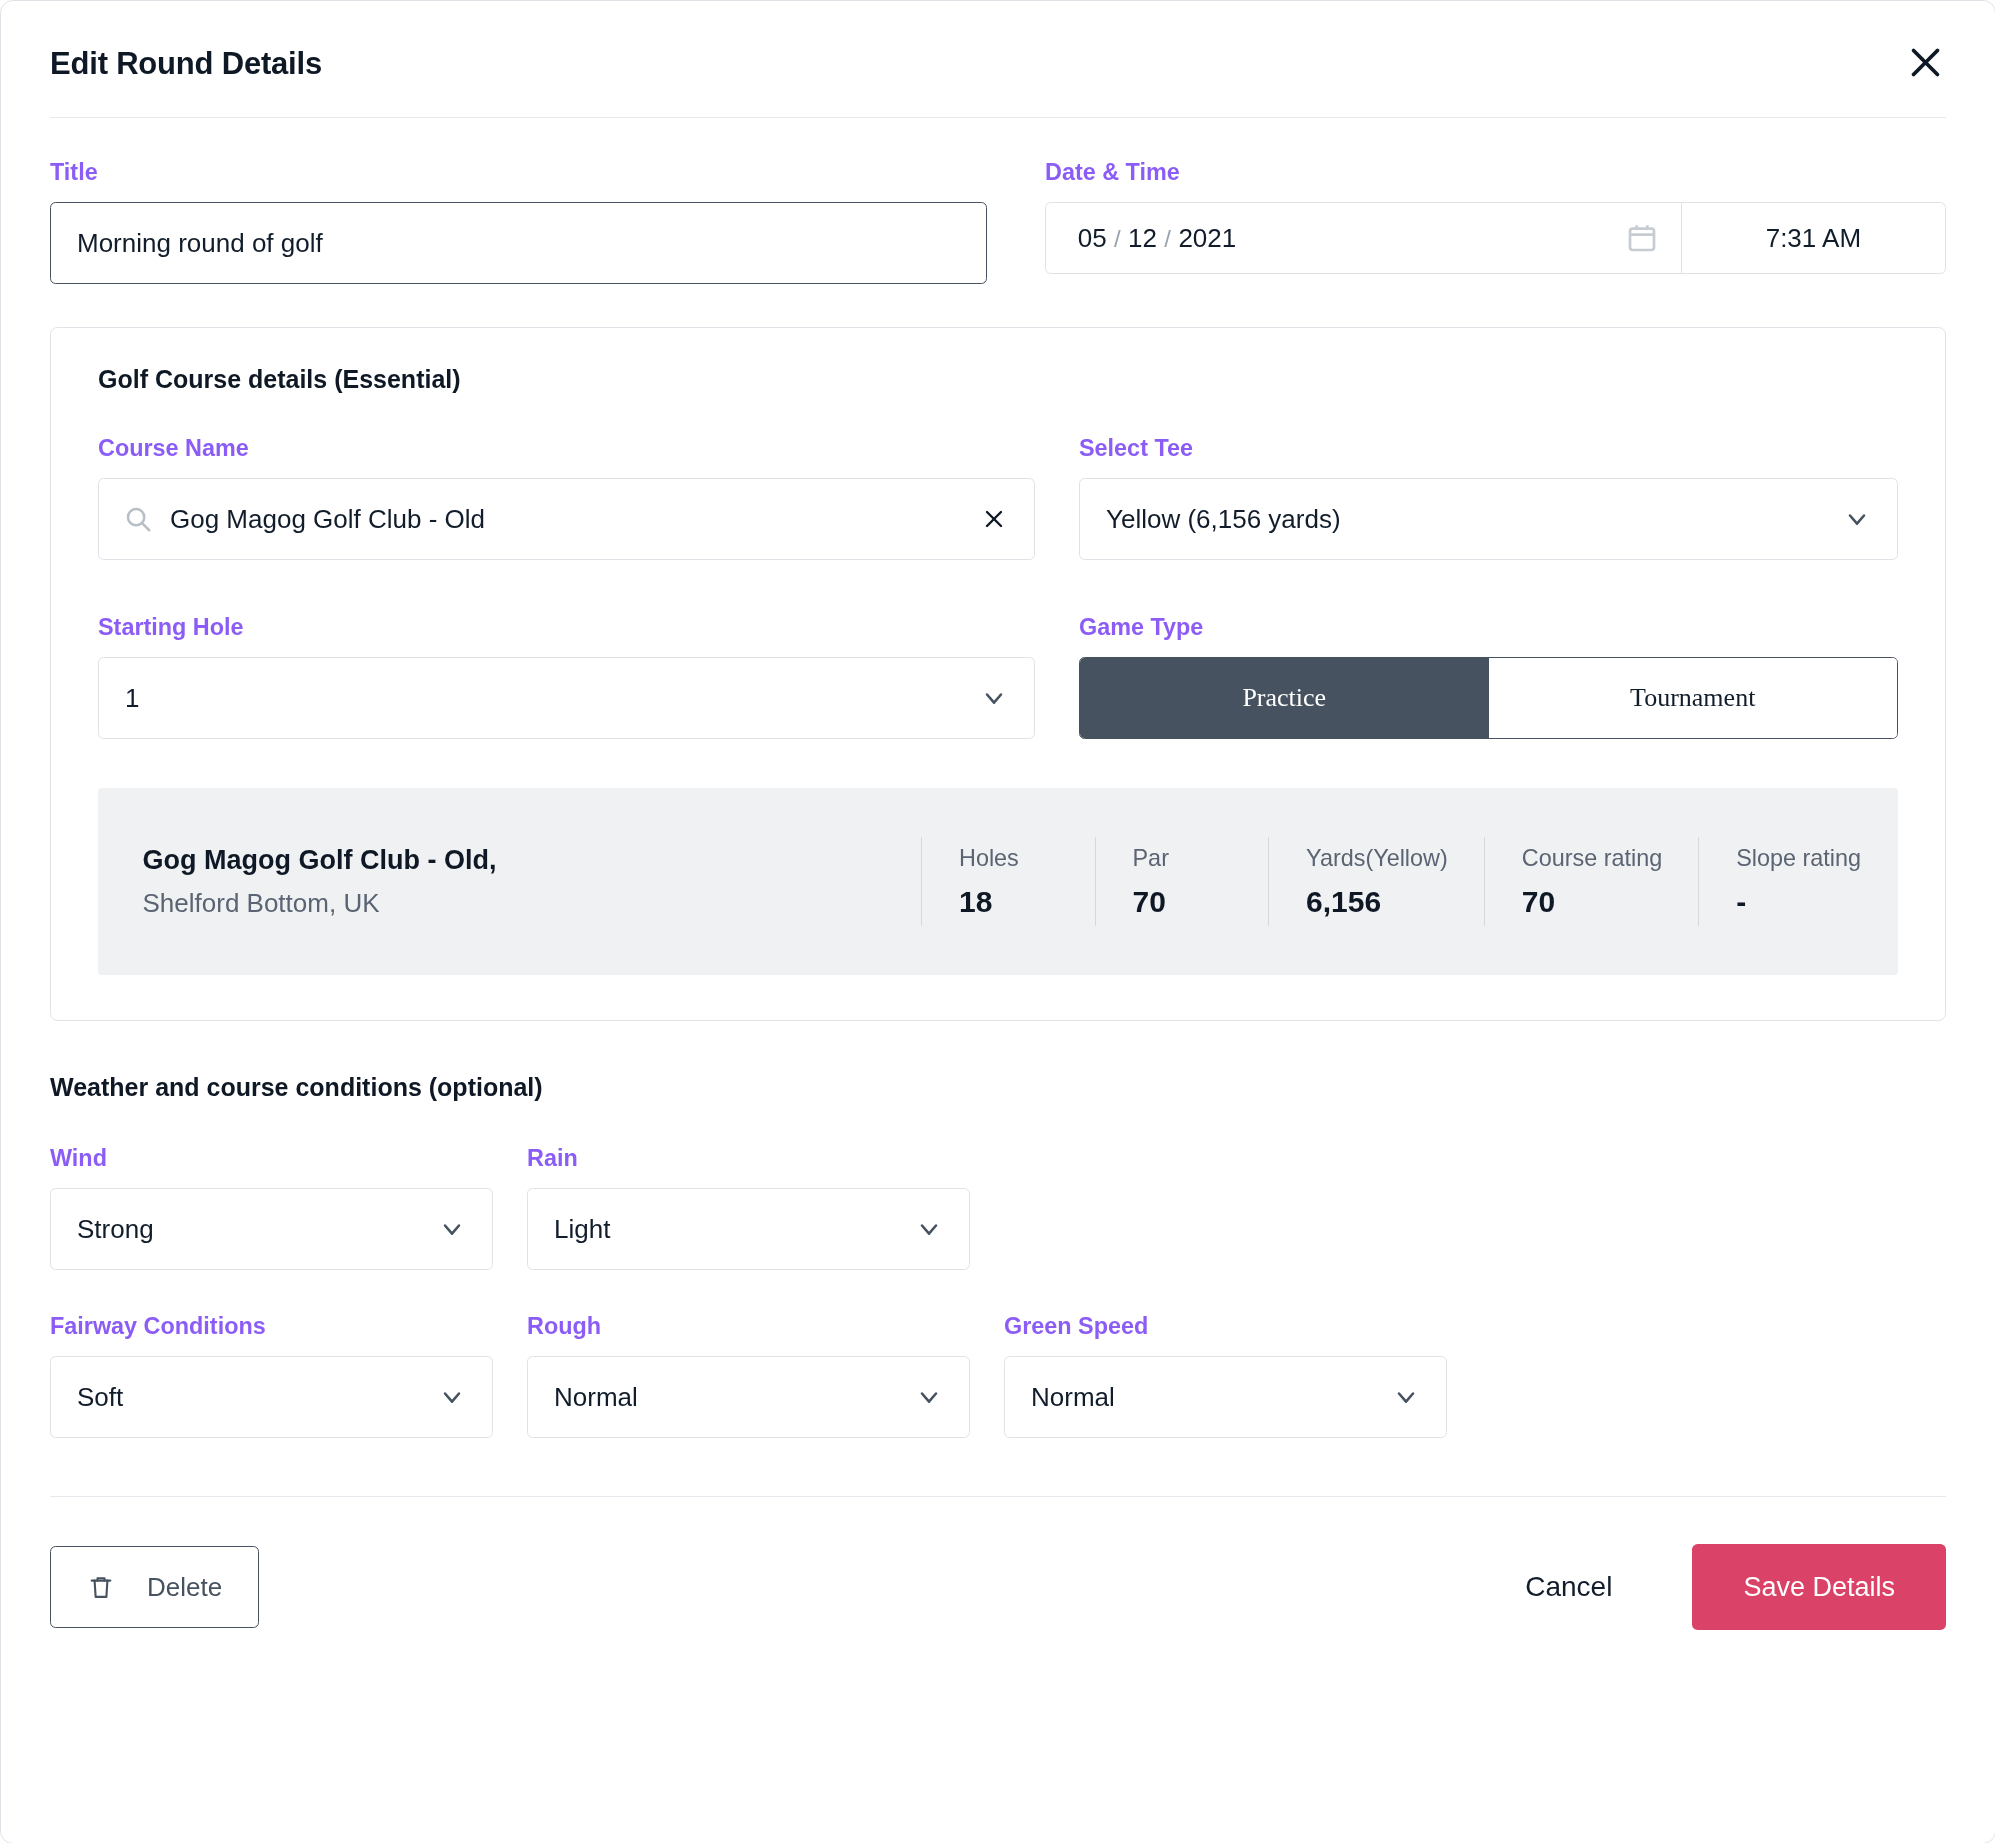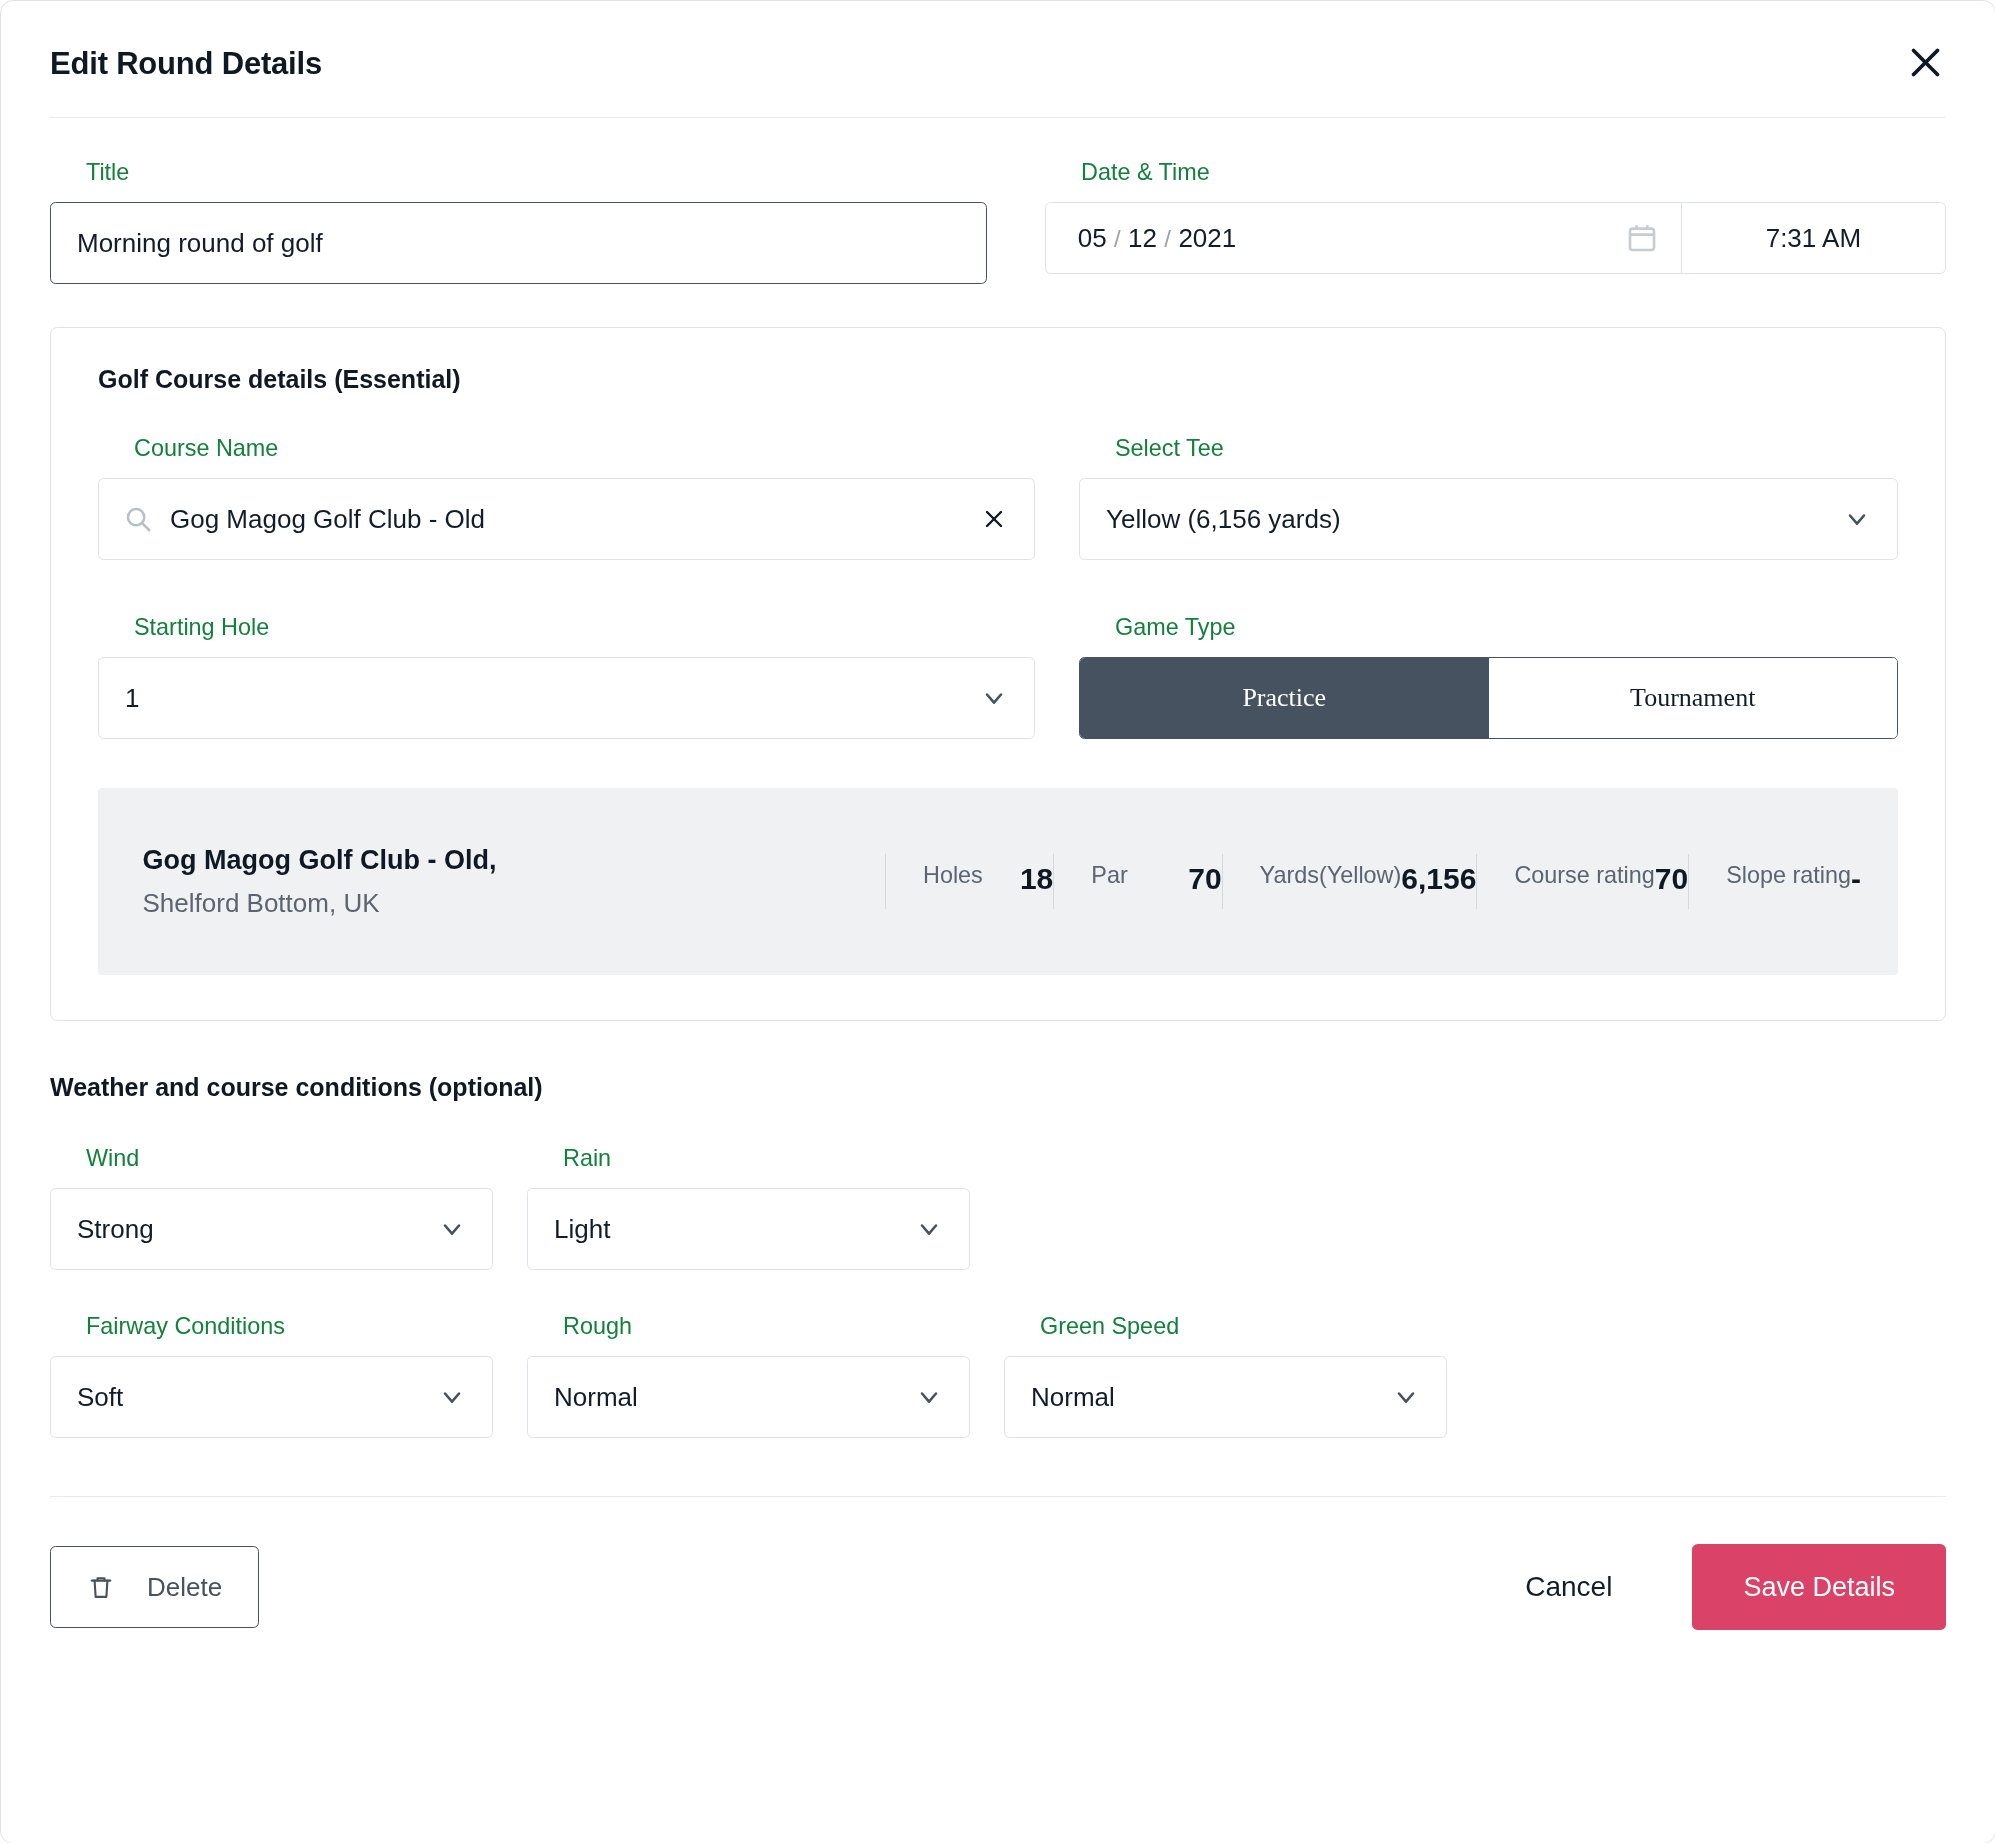--- a/index.html
+++ b/index.html
@@ -44,25 +44,24 @@
     background: none; border: none;
     cursor: pointer;
     margin-top: -5.6px;
     margin-right: -3.7px;
   }
   .close-btn svg { display:block; }
 
   
   .field-label {
     font-size: 23.4px;
-    color: #15803d;
+    color: #8b5cf6;
     margin-bottom: 16px;
     display: block;
-    font-weight: 400;
-    margin-left: 36px;
+    font-weight: 700;
   }
   .text-input {
     width: 100%;
     height: 82px;
     border: 1.9px solid #46525f;
     border-radius: 5.6px;
     padding: 0 26px;
     font-size: 26px;
     color: #121d2b;
     font-family: "Liberation Sans", sans-serif;
@@ -237,22 +236,23 @@
   .stats {
     flex: 1;
     display: flex;
     align-items: stretch;
   }
   .stat {
     flex: 1;
     border-left: 0.9px solid #d5d8dd;
     padding: 7.5px 0 7.5px 37px;
     display: flex;
-    flex-direction: row;
+    flex-direction: column;
     justify-content: space-between;
+    margin-left: 36px;
   }
   .stat .k {
     font-size: 23.4px;
     color: #5a6472;
     margin-bottom: 13px;
     white-space: nowrap;
   }
   .stat .v {
     font-size: 30px;
     font-weight: 700;

